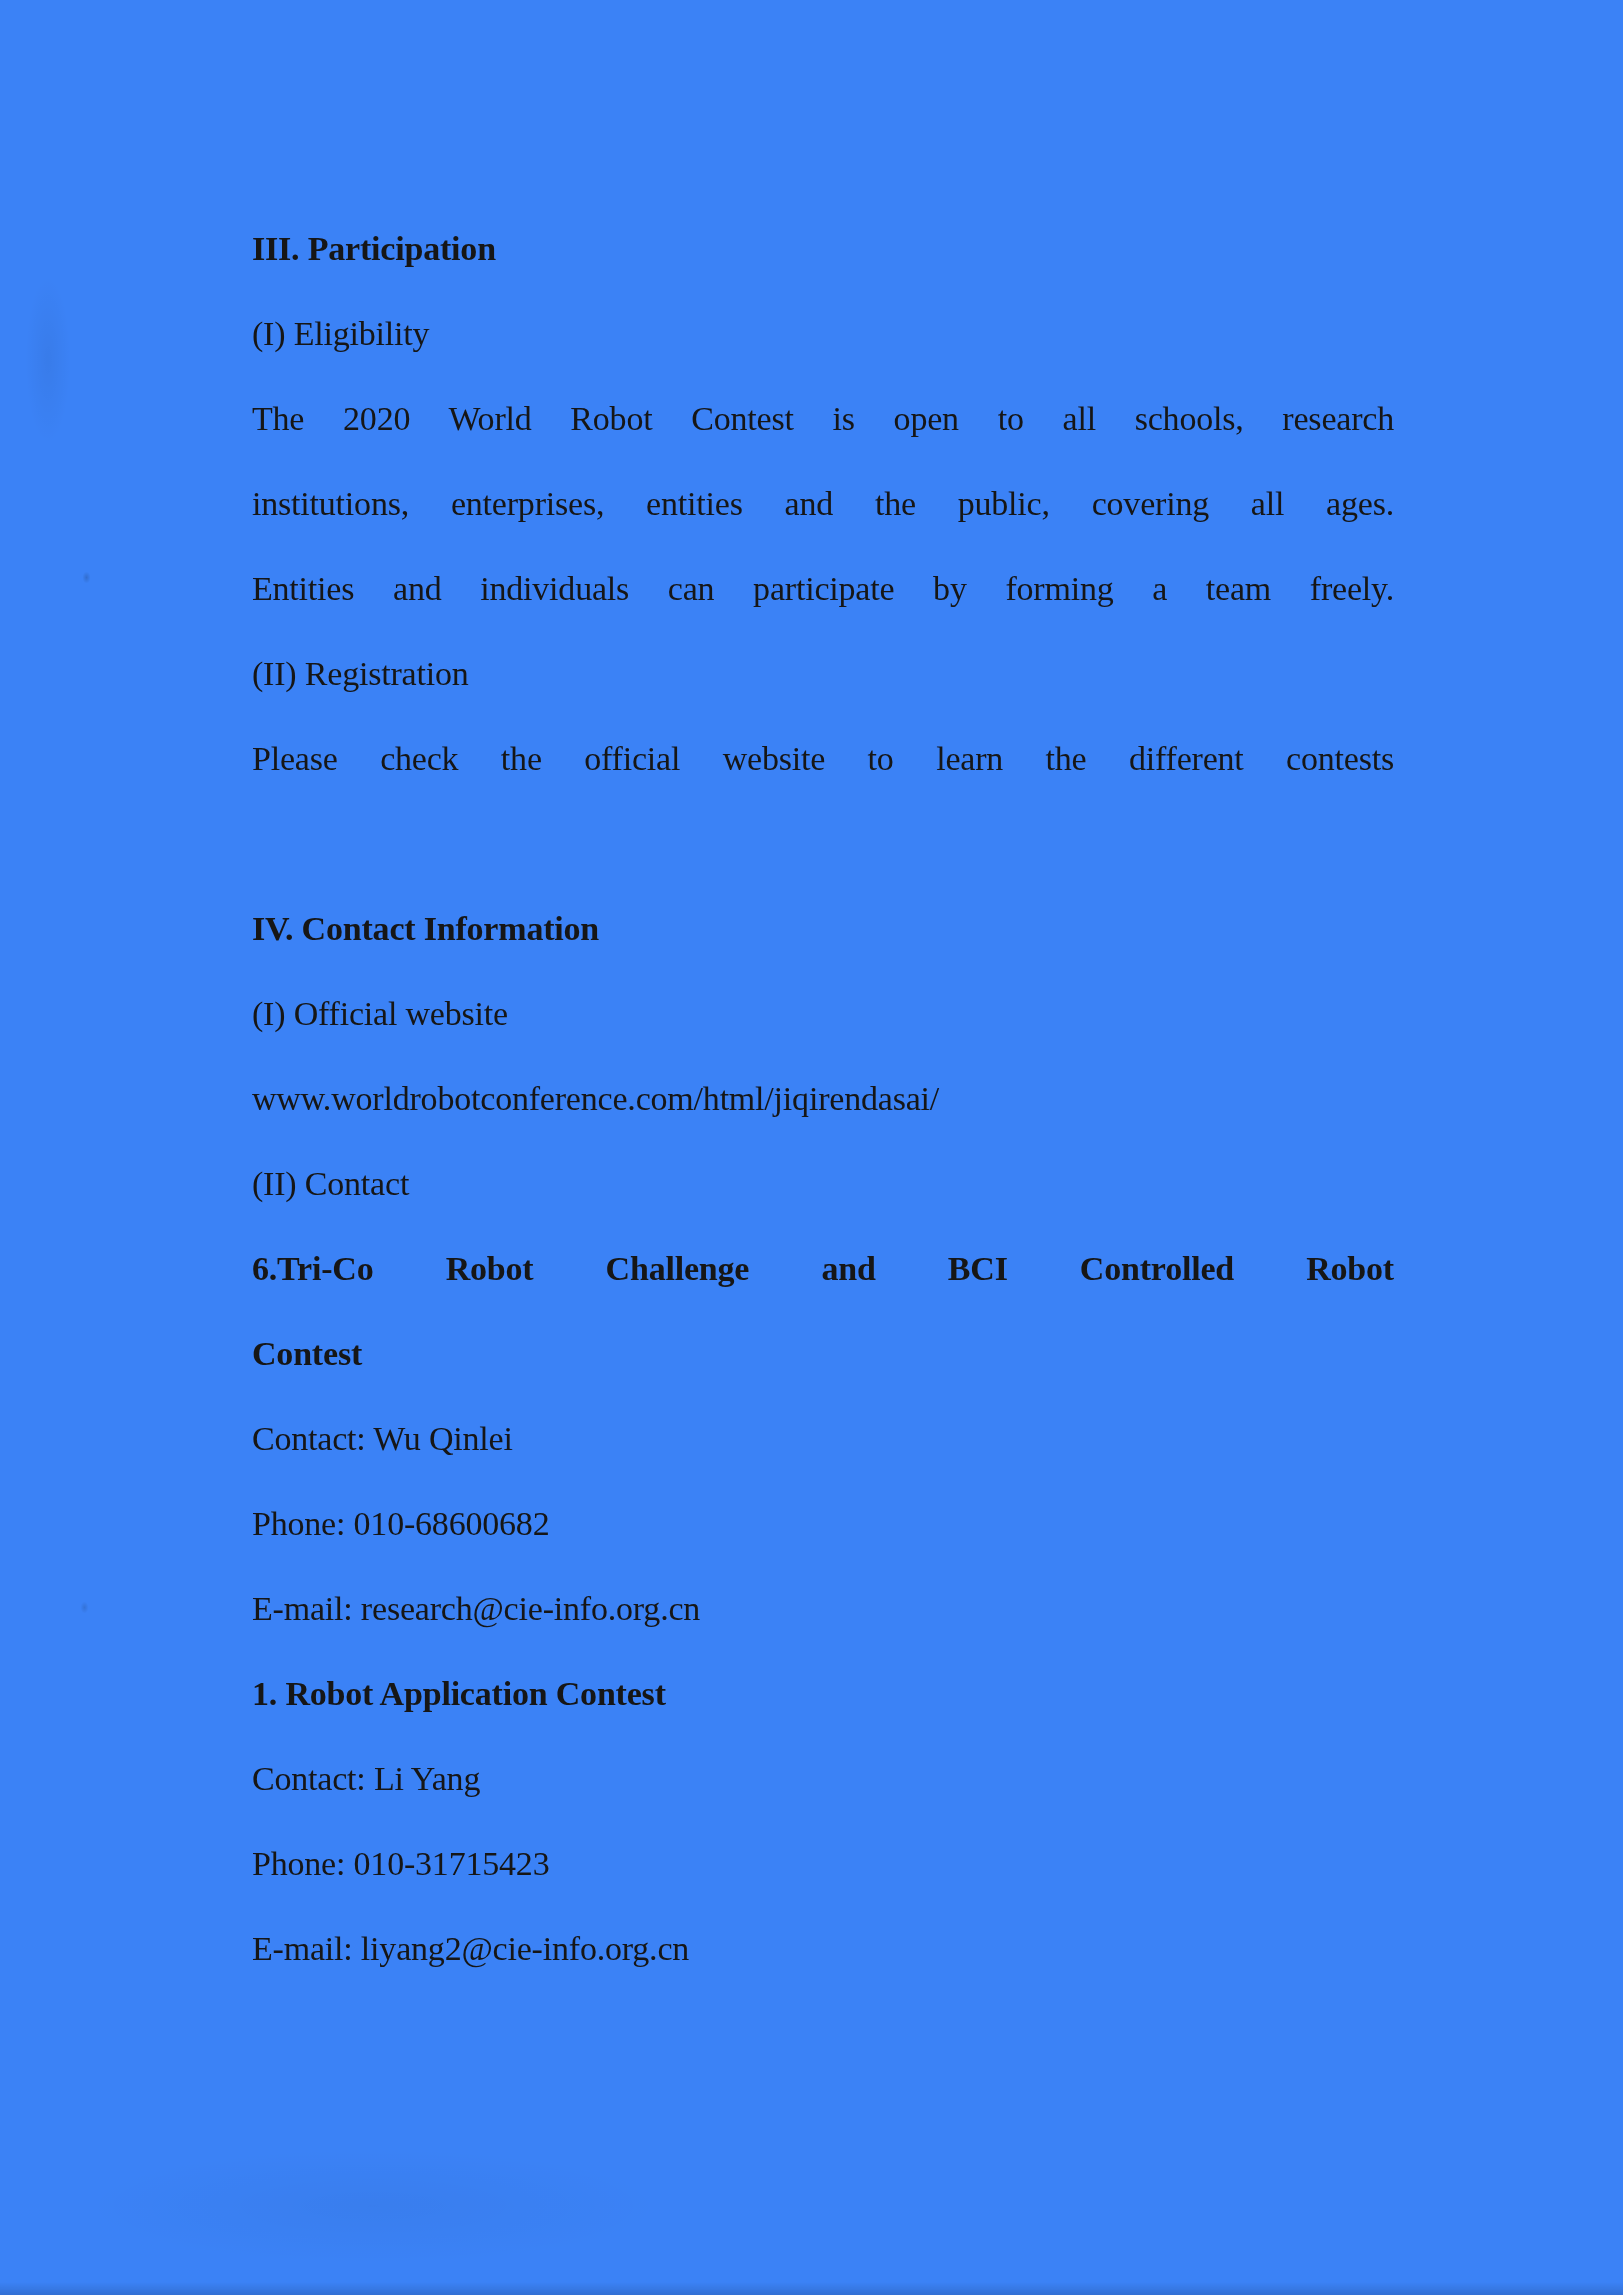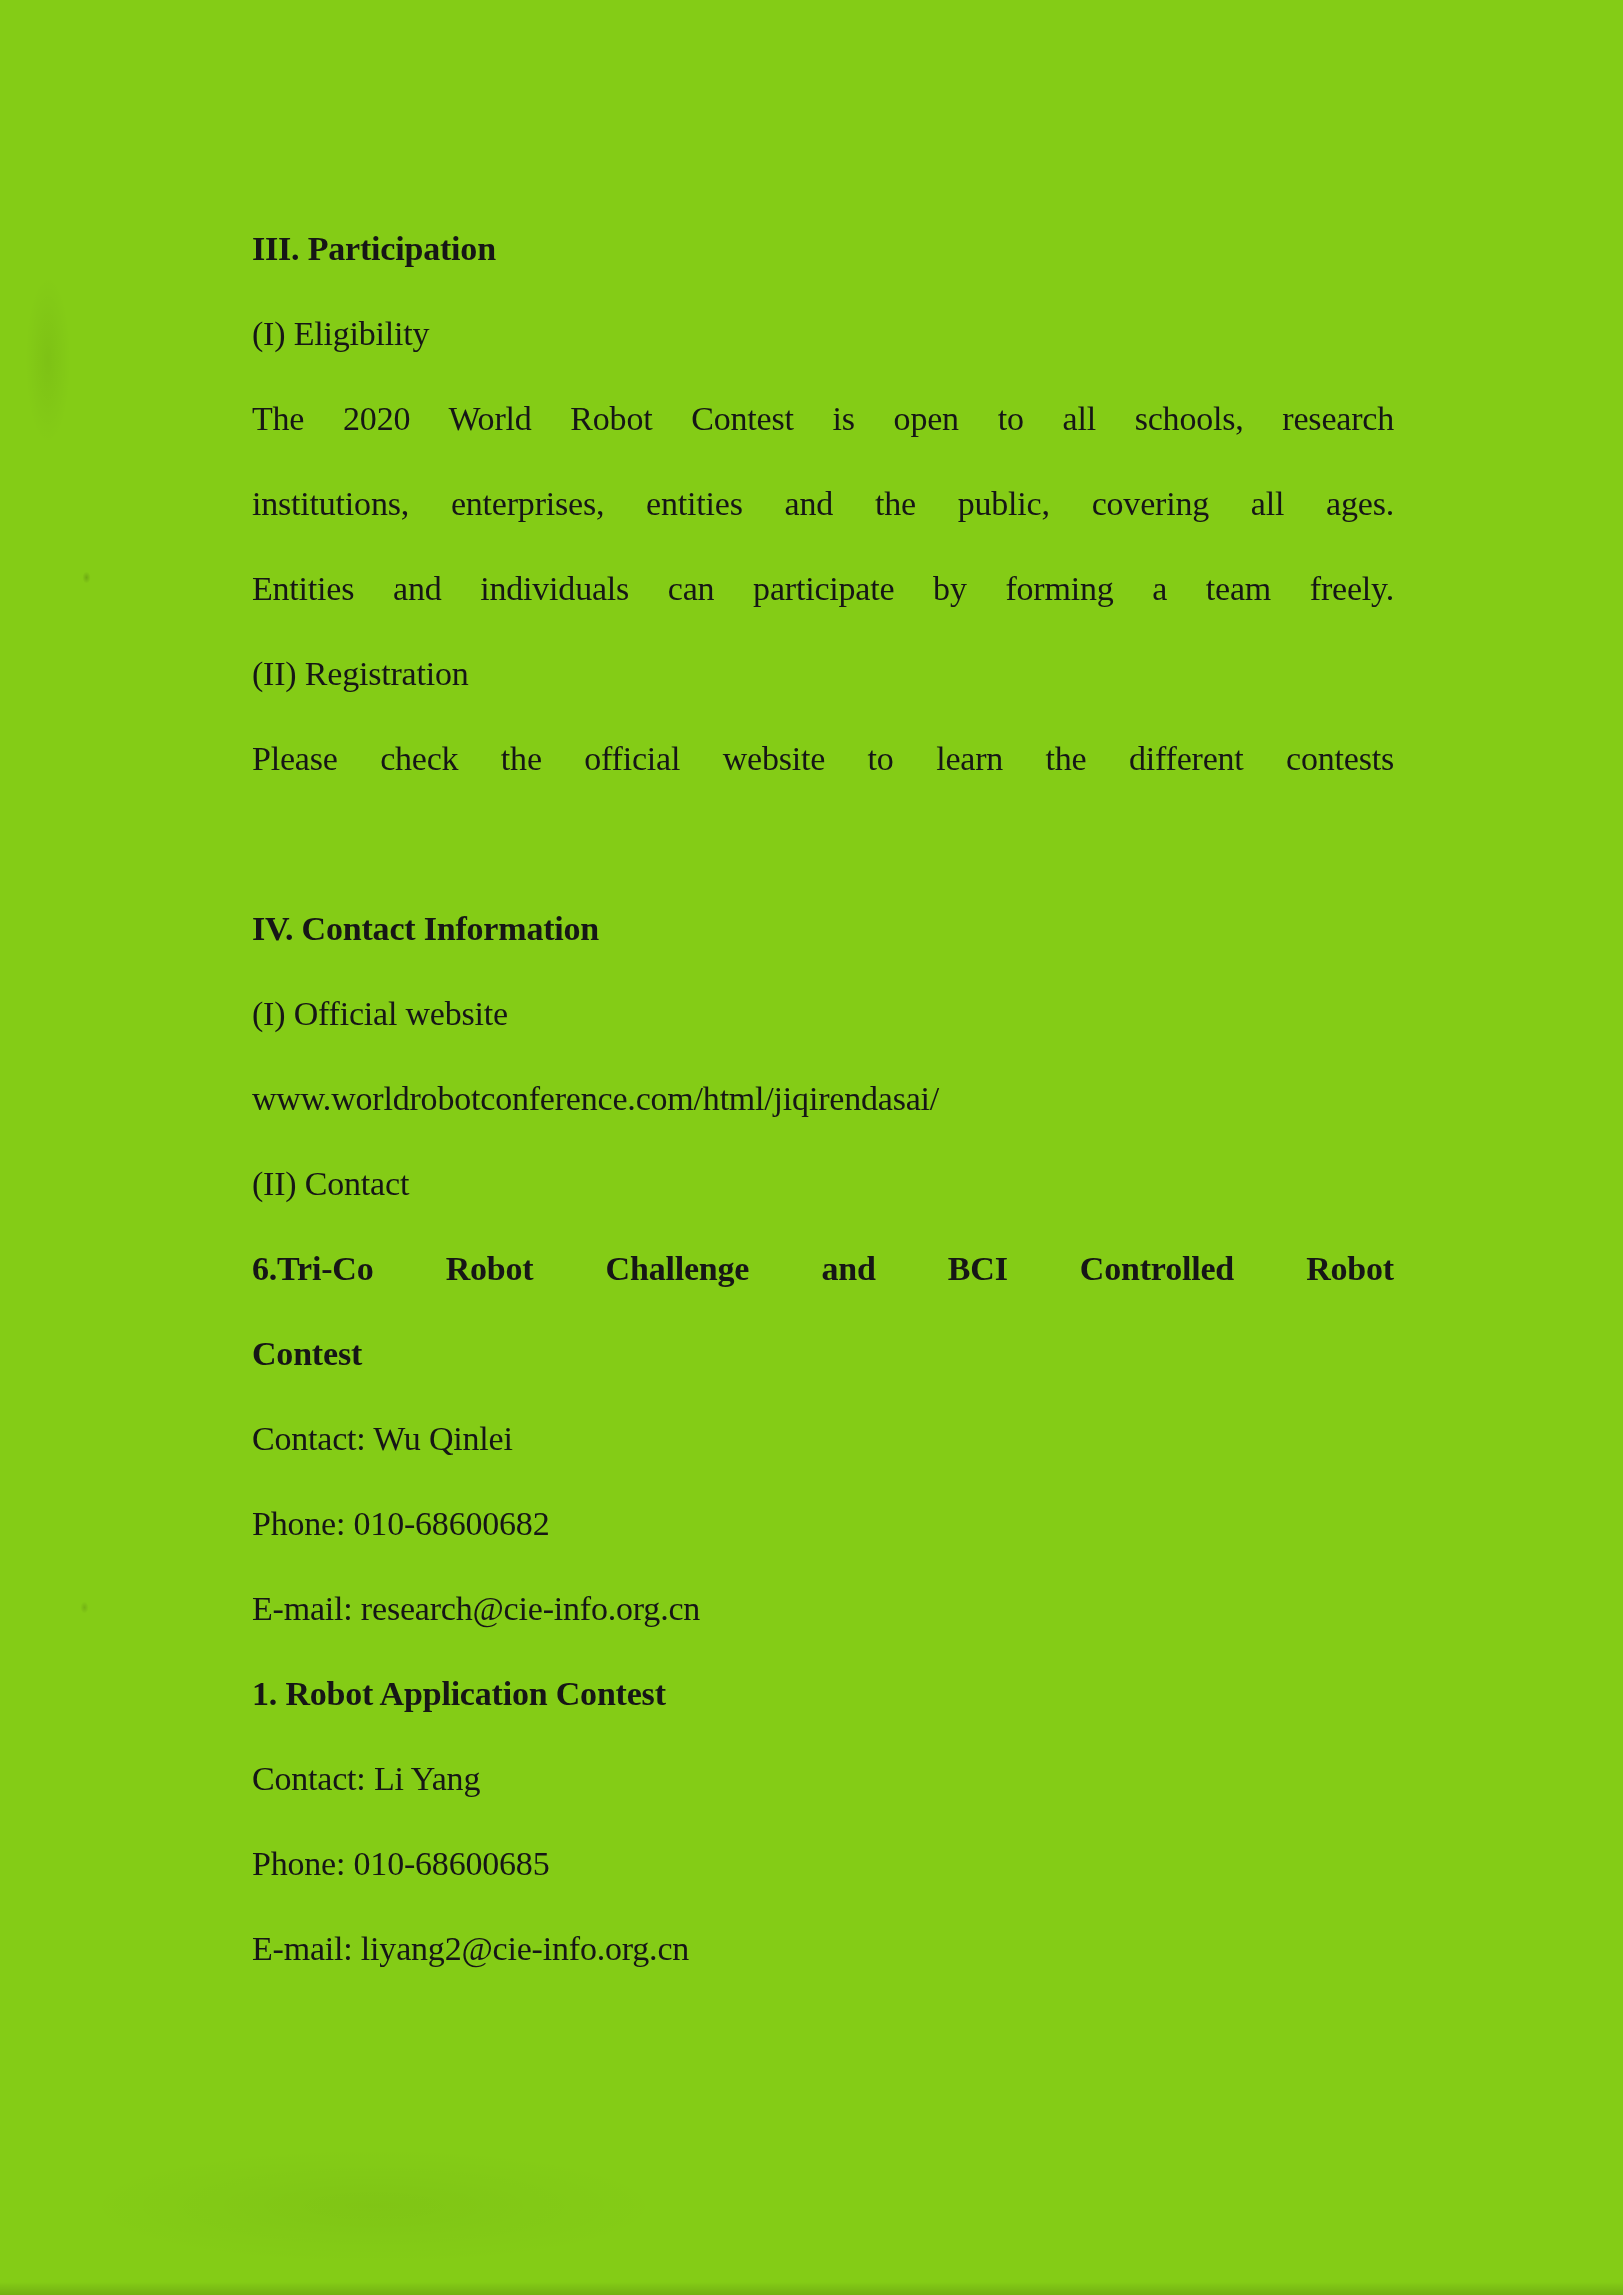--- a/index.html
+++ b/index.html
@@ -8,21 +8,21 @@
   }
   body {
     width: 1623px;
     height: 2295px;
     background: #ffffff;
   }
   .page {
     position: relative;
     width: 1623px;
     height: 2295px;
-    background: #84cc16;
+    background: #3b82f6;
     overflow: hidden;
   }
   .doc {
     position: absolute;
     left: 252px;
     top: 206px;
     width: 1142px;
     font-family: "Liberation Serif", "DejaVu Serif", serif;
     font-size: 34px;
     line-height: 85px;
@@ -107,21 +107,21 @@
     <div class="line">Contact: Wu Qinlei</div>
 
     <div class="line">Phone: 010-68600682</div>
 
     <div class="line">E-mail: research@cie-info.org.cn</div>
 
     <div class="line bold">1. Robot Application Contest</div>
 
     <div class="line">Contact: Li Yang</div>
 
-    <div class="line">Phone: 010-68600685</div>
+    <div class="line">Phone: 010-31715423</div>
 
     <div class="line">E-mail: liyang2@cie-info.org.cn</div>
 
   </div>
 
   <div class="artifact smudge-left"></div>
   <div class="artifact speck-a"></div>
   <div class="artifact speck-b"></div>
   <div class="artifact smudge-bottom"></div>
   <div class="artifact bottom-band"></div>

